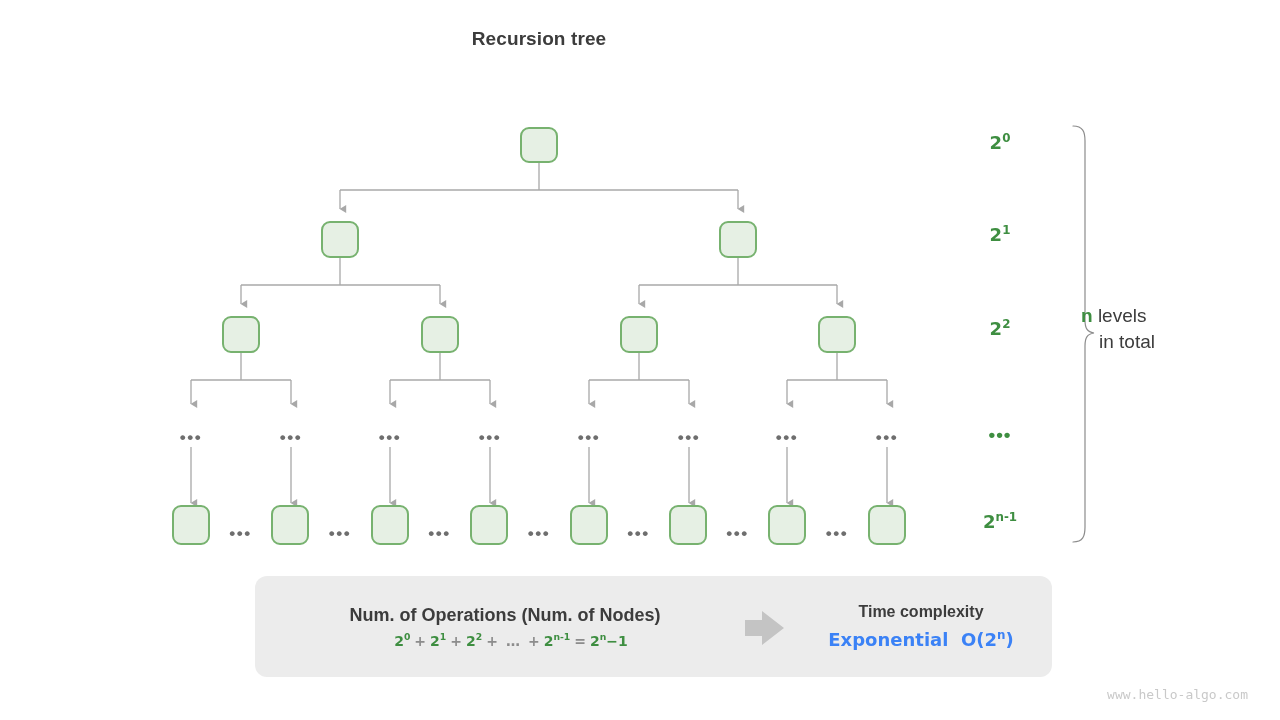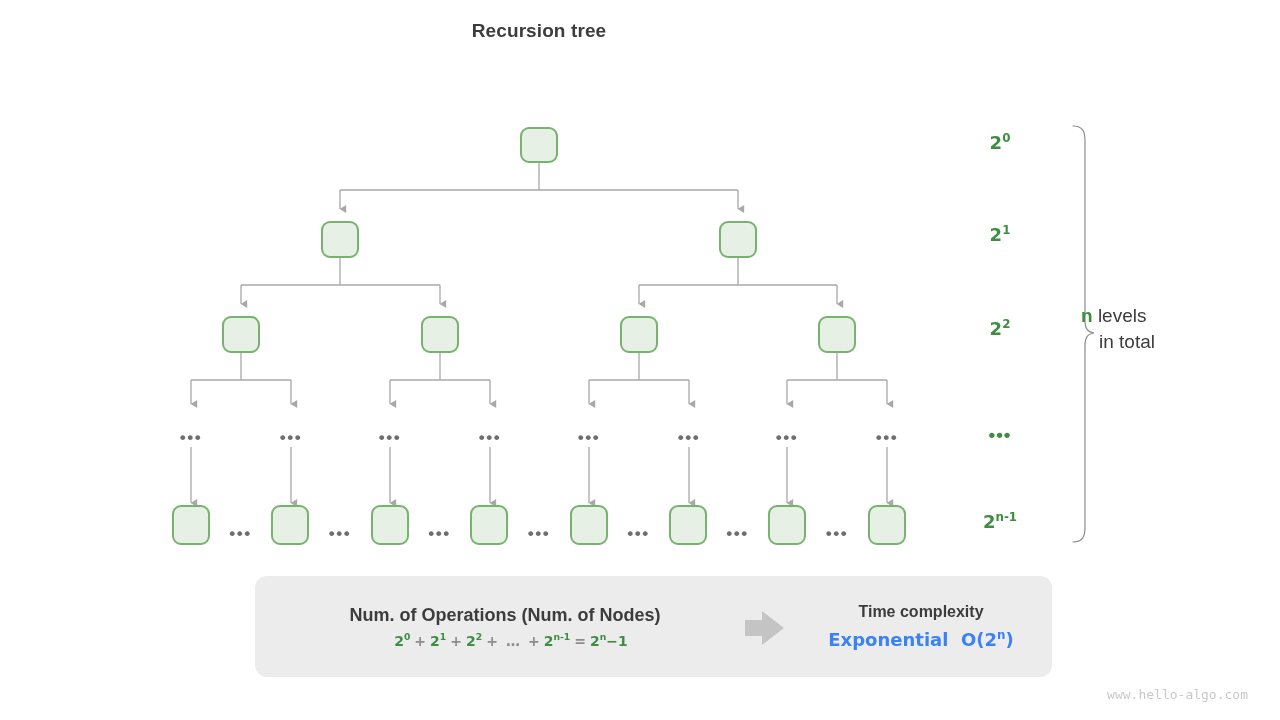--- a/index.html
+++ b/index.html
@@ -5,21 +5,21 @@
   html,body{margin:0;padding:0;}
   body{
     width:1280px;height:720px;background:#ffffff;
     font-family:"Liberation Sans", sans-serif;
     color:#3c3c3c;overflow:hidden;position:relative;
   }
   .canvas{position:absolute;left:0;top:0;width:1280px;height:720px;}
   svg.layer{position:absolute;left:0;top:0;width:1280px;height:720px;pointer-events:none;}
 
   .title{
-    position:absolute;width:360px;left:359px;top:20px;text-align:center;
+    position:absolute;width:360px;left:359px;top:28px;text-align:center;
     font-size:19px;font-weight:bold;color:#3c3c3c;letter-spacing:.1px;
   }
   .subtitle{
     position:absolute;width:520px;left:279px;top:64px;text-align:center;
     font-size:19px;font-weight:normal;color:#3c3c3c;
   }
   .col-head{
     position:absolute;width:300px;left:850px;top:32px;text-align:center;
     font-size:17px;font-weight:bold;color:#3c3c3c;line-height:1.42;
   }

